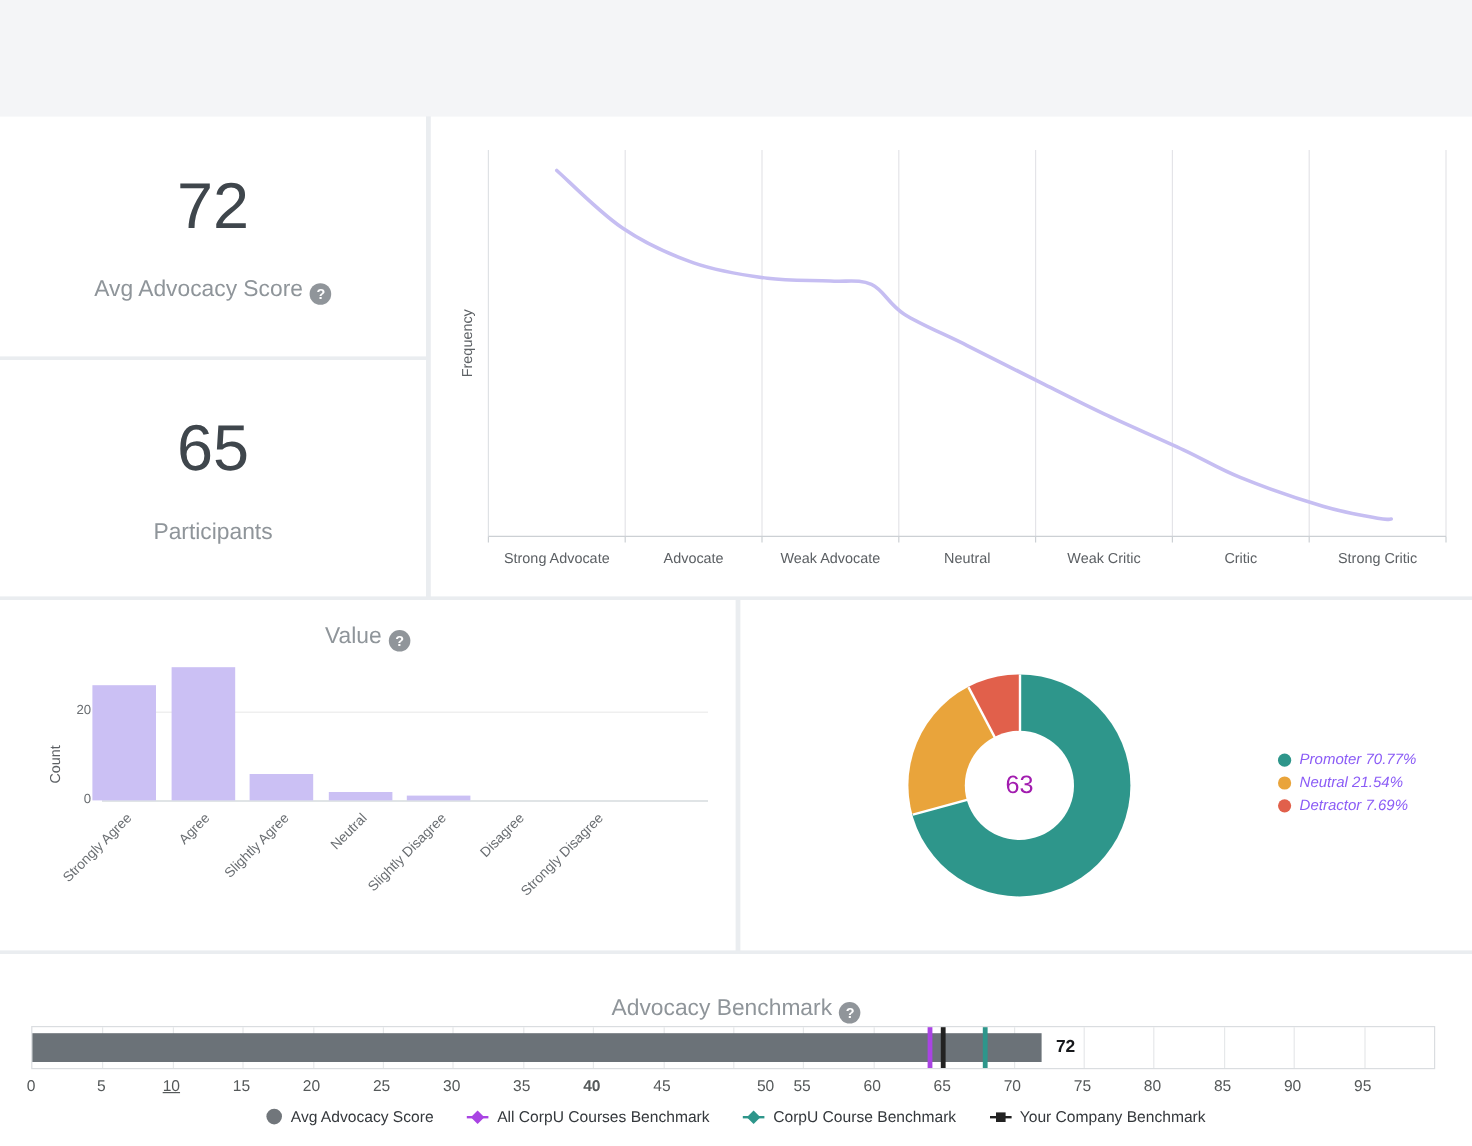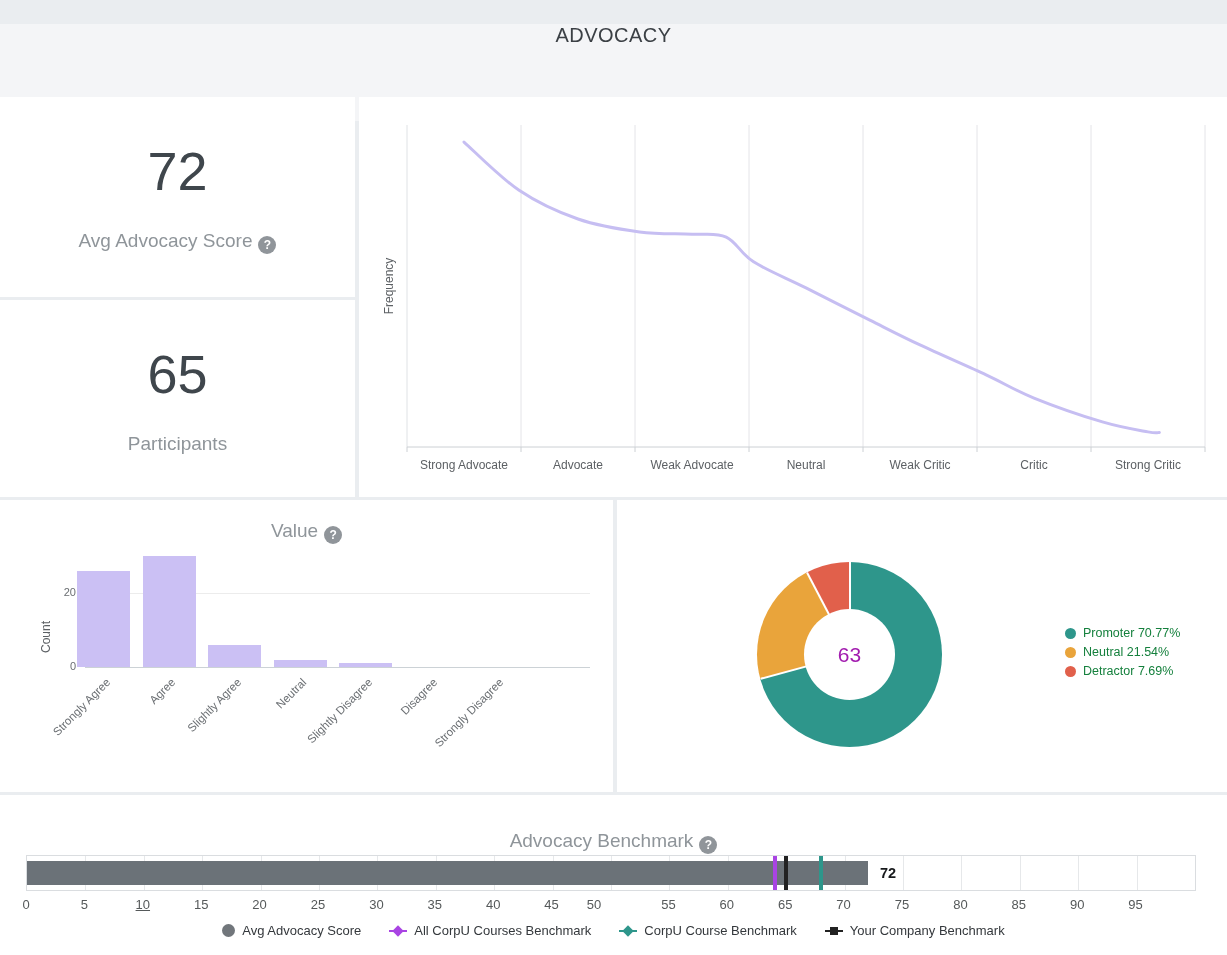--- a/index.html
+++ b/index.html
@@ -36,21 +36,21 @@
     transform:rotate(-45deg);transform-origin:100% 0;}
   
   #nps-panel{left:617px;top:500px;width:610px;height:292px;}
   #donut{position:absolute;left:140px;top:62px;width:185px;height:185px;border-radius:50%;}
   .donut-sep{position:absolute;left:91.5px;top:0;width:2px;height:92.5px;background:#ffffff;transform-origin:50% 100%;}
   #donut-hole{position:absolute;left:47px;top:47px;width:91px;height:91px;border-radius:50%;background:#fff;
     display:flex;align-items:center;justify-content:center;font-size:21px;color:#a21caf;}
   #nps-legend{position:absolute;left:448px;top:126px;}
   .nps-legend-row{display:flex;align-items:center;margin-bottom:5px;}
   .nps-dot{width:11px;height:11px;border-radius:50%;margin-right:7px;flex:none;}
-  .nps-legend-text{font-size:12.5px;color:#15803d;white-space:nowrap;}
+  .nps-legend-text{font-size:12.5px;color:#8b5cf6;white-space:nowrap;font-style:italic;}
   
   #benchmark-panel{left:0;top:795px;width:1227px;height:160px;}
   #bm-track{position:absolute;left:26px;top:60px;width:1168px;height:34px;border:1px solid #dadde0;background:#fff;}
   .bm-grid{position:absolute;top:0;width:1px;height:34px;background:#e6e8ea;}
   #bm-bar{position:absolute;left:0;top:5px;height:24px;background:#6b7278;}
   .bm-marker{position:absolute;top:0;width:4px;height:34px;}
   #bm-value{position:absolute;top:5px;height:24px;line-height:24px;font-size:14.5px;font-weight:bold;color:#17191c;}
   .bm-tick{position:absolute;top:102px;transform:translateX(-50%);font-size:13px;color:#55595a;}
   #bm-legend{position:absolute;left:0;top:128px;width:100%;display:flex;justify-content:center;align-items:center;gap:28px;}
   .bm-legend-item{display:flex;align-items:center;gap:7px;cursor:pointer;}
@@ -59,21 +59,20 @@
   .mk-line{position:relative;width:18px;height:13px;}
   .mk-line .line{position:absolute;left:0;top:5.5px;width:18px;height:2px;}
   .mk-line .diamond{position:absolute;left:5px;top:2.5px;width:8px;height:8px;transform:rotate(45deg);}
   .mk-line .square{position:absolute;left:5px;top:2.5px;width:8px;height:8px;}
   svg text{font-family:"Liberation Sans", sans-serif;}
 </style>
 </head>
 <body>
 
 <div id="header">
-  <div class="title">ADVOCACY</div>
 </div>
 
 <div class="panel" id="stat-card-1">
   <div class="stat-wrap">
     <div class="stat-value">72</div>
     <div class="stat-label"><span>Avg Advocacy Score</span><span class="help-icon">?</span></div>
   </div>
 </div>
 <div class="panel" id="stat-card-2">
   <div class="stat-wrap">
@@ -191,23 +190,23 @@
     </div>
   <div id="bm-ticks">
       <div class="bm-tick" style="left: 26px;">0</div>
       <div class="bm-tick" style="left: 84.4px;">5</div>
       <div class="bm-tick" style="left: 142.8px; text-decoration: underline;">10</div>
       <div class="bm-tick" style="left: 201.2px;">15</div>
       <div class="bm-tick" style="left: 259.6px;">20</div>
       <div class="bm-tick" style="left: 318px;">25</div>
       <div class="bm-tick" style="left: 376.4px;">30</div>
       <div class="bm-tick" style="left: 434.8px;">35</div>
-      <div class="bm-tick" style="left: 493.2px;">40</div>
+      <div class="bm-tick" style="left: 493.2px; font-weight: bold;">40</div>
       <div class="bm-tick" style="left: 551.6px;">45</div>
-      <div class="bm-tick" style="left: 594px;">50</div>
+      <div class="bm-tick" style="left: 638px;">50</div>
       <div class="bm-tick" style="left: 668.4px;">55</div>
       <div class="bm-tick" style="left: 726.8px;">60</div>
       <div class="bm-tick" style="left: 785.2px;">65</div>
       <div class="bm-tick" style="left: 843.6px;">70</div>
       <div class="bm-tick" style="left: 902px;">75</div>
       <div class="bm-tick" style="left: 960.4px;">80</div>
       <div class="bm-tick" style="left: 1018.8px;">85</div>
       <div class="bm-tick" style="left: 1077.2px; text-align: center;">90</div>
       <div class="bm-tick" style="left: 1135.6px;">95</div>
       <div class="bm-tick" style="left: 1242px;">100</div>

